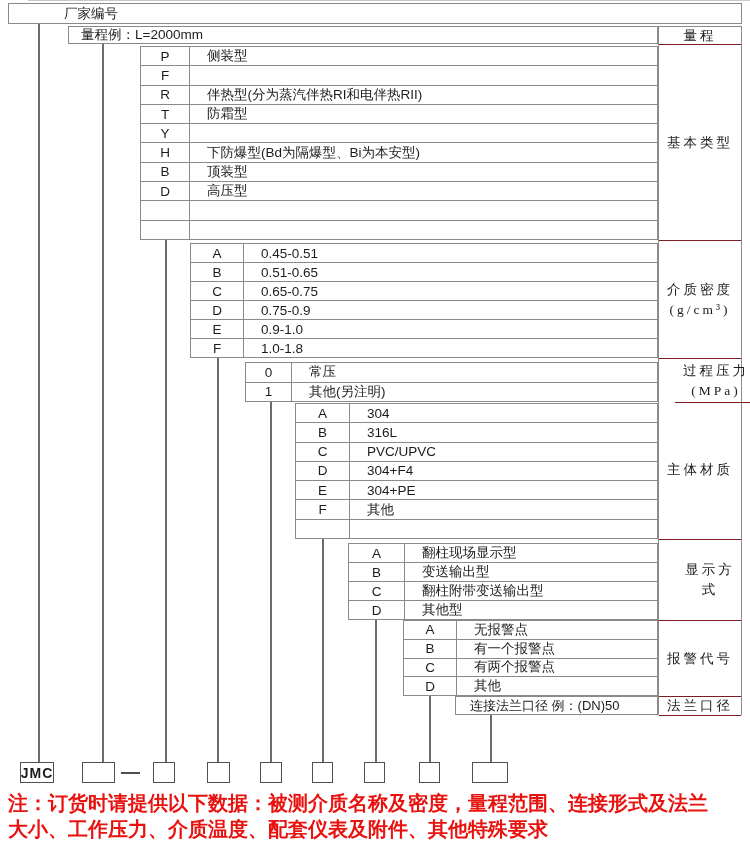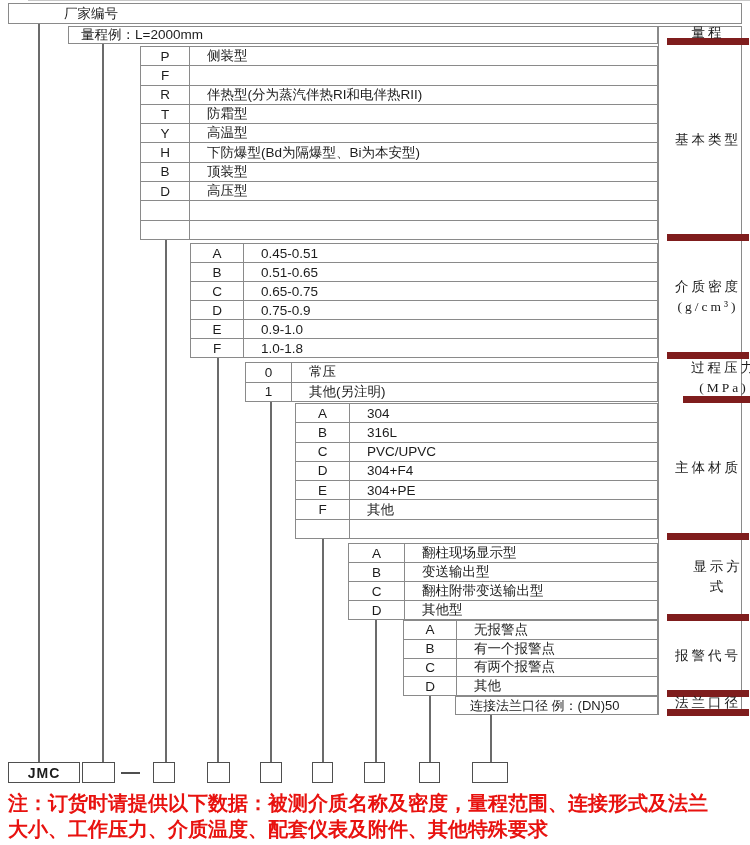--- a/index.html
+++ b/index.html
@@ -9,29 +9,29 @@
   }
   .abs{position:absolute;box-sizing:border-box;}
   
   .top-rule{left:28px;top:0;width:722px;height:1px;background:#c8c8c8;}
   
   .box{border:1px solid #8a8a8a;background:#fff;display:flex;align-items:center;font-size:13.5px;}
   .t1{left:8px;top:3px;width:734px;height:21px;padding-left:55px;}
   .t2{left:68px;top:26px;width:590px;height:18px;padding-left:12px;}
   
   .label-col{left:658px;top:26px;width:84px;height:689px;border:1px solid #8a8a8a;border-bottom:none;}
-  .lcell{position:absolute;left:8px;width:100%;box-sizing:border-box;border-bottom:7px solid #7f1d1d;
+  .lcell{position:absolute;left:0;width:100%;box-sizing:border-box;border-bottom:1px solid #7f1d1d;
          display:flex;flex-direction:column;align-items:center;justify-content:center;
          font-family:"Liberation Serif",serif;font-size:13.5px;letter-spacing:3px;text-align:center;line-height:20px;}
   .lcell span{display:block;}
   .lc-range{top:0;height:18px;}
   .lc0{top:18px;height:196px;}
   .lc1{top:214px;height:118px;}
   .lc2{top:332px;height:44px;margin-left:16px;}
-  .lc3{top:376px;height:137px;}
+  .lc3{top:376px;height:137px;font-family:Liberation Mono, monospace;}
   .lc4{top:513px;height:81px;padding-left:20px;}
   .lc5{top:594px;height:76px;justify-content:center;}
   .lc6{top:670px;height:19px;}
   
   .sect{border:1px solid #8a8a8a;display:flex;flex-direction:column;background:#fff;}
   .trow{flex:1;display:flex;min-height:0;}
   .trow + .trow{border-top:1px solid #8a8a8a;}
   .trow .code{display:flex;align-items:center;justify-content:center;border-right:1px solid #8a8a8a;font-size:13.5px;}
   .trow .desc{flex:1;display:flex;align-items:center;padding-left:17px;font-size:13.5px;white-space:nowrap;overflow:hidden;}
   .sec0{left:140px;top:46px;width:518px;height:194px;} .sec0 .code{width:48px;flex:0 0 48px;}
@@ -49,21 +49,21 @@
   .l2{left:102px;top:44px;height:718px;}
   .l3{left:165px;top:240px;height:522px;}
   .l4{left:217px;top:358px;height:404px;}
   .l5{left:270px;top:402px;height:360px;}
   .l6{left:322px;top:539px;height:223px;}
   .l7{left:375px;top:620px;height:142px;}
   .l8{left:429px;top:696px;height:66px;}
   .l9{left:490px;top:715px;height:47px;}
   
   .cbox{top:762px;height:21px;border:1.5px solid #4f4f4f;background:#fff;}
-  .jmc{left:8px;width:72px;display:flex;align-items:center;justify-content:center;
+  .jmc{left:20px;width:34px;display:flex;align-items:center;justify-content:center;
        font-size:14px;font-weight:bold;letter-spacing:1px;}
   .b2{left:82px;width:33px;}
   .b3{left:153px;width:22px;}
   .b4{left:207px;width:23px;}
   .b5{left:260px;width:22px;}
   .b6{left:312px;width:21px;}
   .b7{left:364px;width:21px;}
   .b8{left:419px;width:21px;}
   .b9{left:472px;width:36px;}
   .dash{left:121px;top:772px;width:19px;height:2px;background:#4f4f4f;}
@@ -125,21 +125,20 @@
       <div class="trow">
         <div class="code">R</div>
         <div class="desc">伴热型(分为蒸汽伴热RI和电伴热RII)</div>
       </div>
       <div class="trow">
         <div class="code">T</div>
         <div class="desc">防霜型</div>
       </div>
       <div class="trow">
         <div class="code">Y</div>
-        <div class="desc">高温型</div>
       </div>
       <div class="trow">
         <div class="code">H</div>
         <div class="desc">下防爆型(Bd为隔爆型、Bi为本安型)</div>
       </div>
       <div class="trow">
         <div class="code">B</div>
         <div class="desc">顶装型</div>
       </div>
       <div class="trow">

